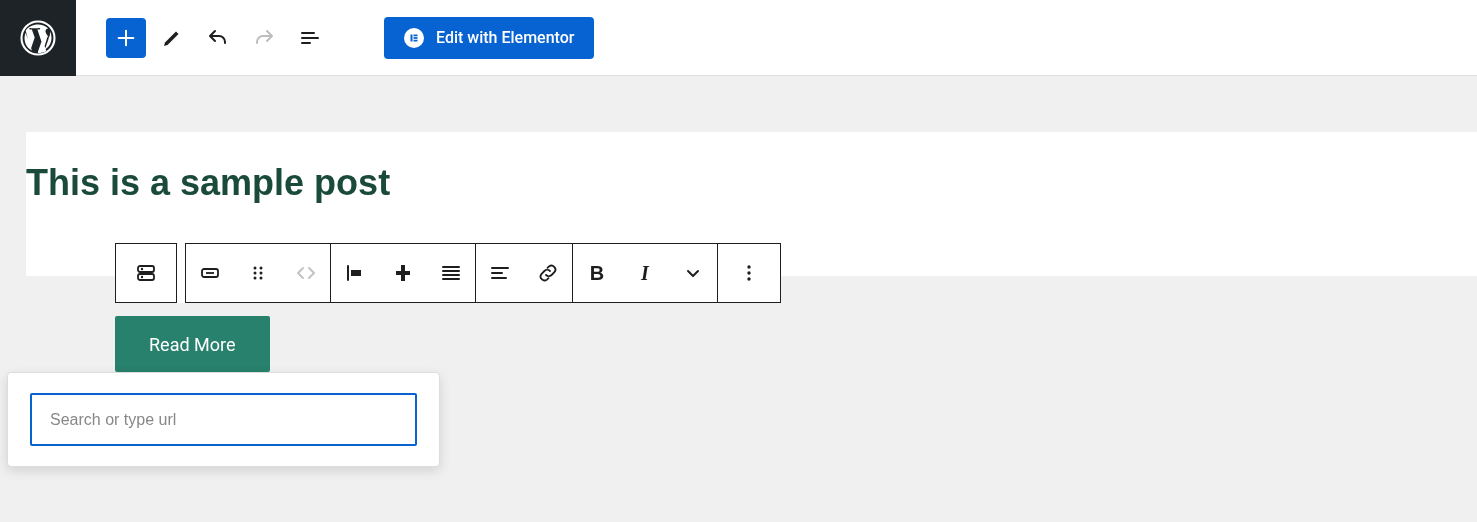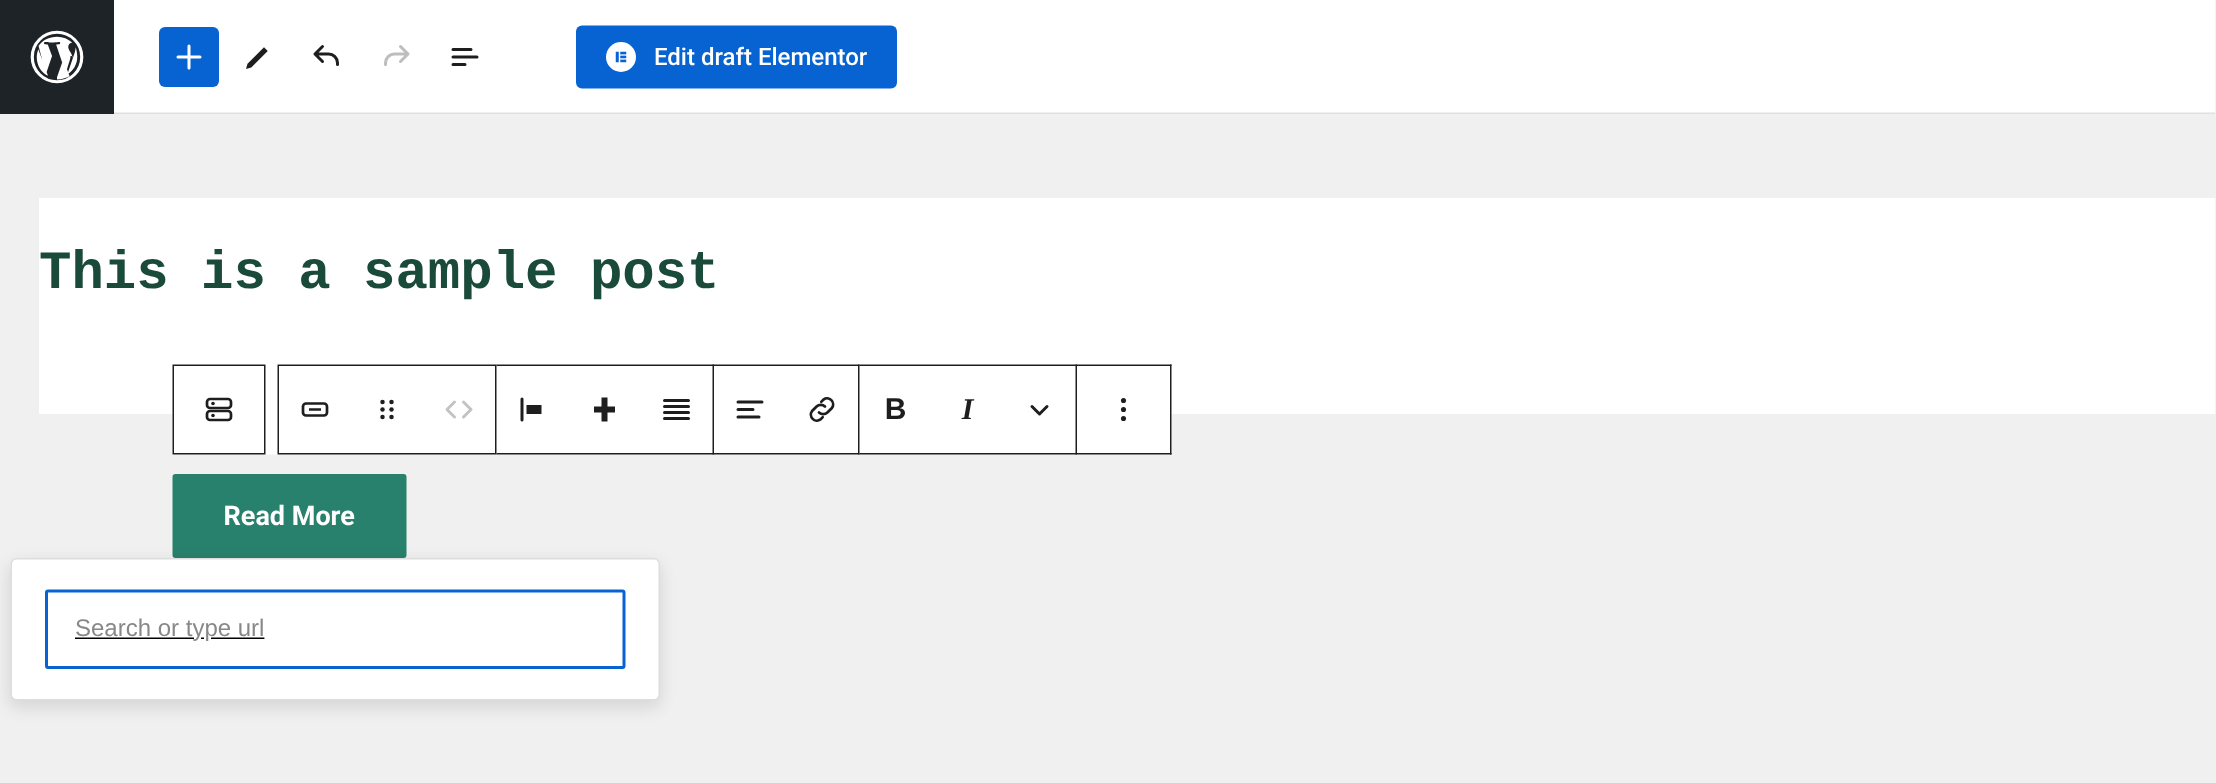--- a/index.html
+++ b/index.html
@@ -17,39 +17,39 @@
   .icon-btn.disabled { color:#bdbdbd; cursor:default; }
   .elementor-btn { margin-left:48px; background:#0763d1; color:#fff; height:42px; padding:0 20px; border-radius:4px; display:flex; align-items:center; gap:12px; font-size:16px; font-weight:500; cursor:pointer; }
   .elementor-btn .e-icon { width:20px; height:20px; border-radius:50%; background:#fff; display:flex; align-items:center; justify-content:center; color:#0763d1; }
   .toolbar-right { margin-left:auto; display:flex; align-items:center; padding-right:18px; gap:22px; }
   .save-draft { color:#0763d1; font-size:16px; cursor:pointer; }
   .preview-btn { width:36px; height:36px; display:flex; align-items:center; justify-content:center; cursor:pointer; }
   
   
   .canvas-wrap { position:relative; }
   .page { position:absolute; left:26px; right:0; top:56px; bottom:-200px; background:#fff; }
-  .post-title { font-family: Liberation Mono, monospace; font-weight:700; font-size:36px; color:#1a4a3a; padding-top:30px; }
+  .post-title { font-family: Liberation Sans, sans-serif; font-weight:700; font-size:36px; color:#1a4a3a; padding-top:30px; }
   .peek-text { position:absolute; left:176px; top:182px; font-size:16px; color:#3858a0; }
   
   
   .block-toolbar { position:absolute; left:115px; top:167px; display:flex; height:60px; background:#fff; }
   .tb-group { border:1px solid #1e1e1e; display:flex; align-items:center; }
   .tb-group + .tb-group { border-left:none; }
   .tb-solo { border:1px solid #1e1e1e; display:flex; align-items:center; margin-right:8px; }
   .tb-btn { width:48px; height:100%; display:flex; align-items:center; justify-content:center; cursor:pointer; color:#1e1e1e; }
   .tb-btn.disabled { color:#c3c3c3; cursor:default; }
   .tb-btn svg { width:24px; height:24px; }
   .bold-letter { font-weight:700; font-size:20px; font-family:"Segoe UI",sans-serif; }
   .italic-letter { font-style:italic; font-size:20px; font-family:Georgia,serif; font-weight:600; }
   
   
-  .read-more { position:absolute; left:115px; top:240px; background:#28816c; color:#fff; height:56px; padding:0 34px; display:flex; align-items:center; font-size:18px; font-weight:700; border-radius:2px; cursor:pointer; }
-  
-  
-  .link-popover { position:absolute; left:7px; top:296px; width:433px; height:95px; background:#fff; border:1px solid #ddd; border-radius:4px; box-shadow:0 4px 12px rgba(0,0,0,0.12); display:flex; align-items:center; padding:0 22px;text-decoration:underline; }
+  .read-more { position:absolute; left:115px; top:240px; background:#28816c; color:#fff; height:56px; padding:0 34px; display:flex; align-items:center; font-size:18px; font-weight:400; border-radius:2px; cursor:pointer; }
+  
+  
+  .link-popover { position:absolute; left:7px; top:296px; width:433px; height:95px; background:#fff; border:1px solid #ddd; border-radius:4px; box-shadow:0 4px 12px rgba(0,0,0,0.12); display:flex; align-items:center; padding:0 22px; }
   .link-input { width:100%; height:53px; border:2px solid #0763d1; border-radius:2px; padding:0 18px; font-size:16px; color:#555; outline:none; }
   .link-input::placeholder { color:#888; }
 </style>
 </head>
 <body>
 
 <div class="topbar">
   <div class="wp-logo">
     <svg viewBox="0 0 24 24">
         <circle cx="12" cy="12" r="11" fill="none" stroke="#fff" stroke-width="1.4"></circle>
@@ -84,21 +84,21 @@
     </div>
     <div class="elementor-btn">
       <span class="e-icon">
         <svg viewBox="0 0 24 24" width="12" height="12">
             <rect x="5" y="5" width="4" height="14" fill="#0763d1"></rect>
             <rect x="11" y="5" width="8" height="3.5" fill="#0763d1"></rect>
             <rect x="11" y="10.2" width="8" height="3.5" fill="#0763d1"></rect>
             <rect x="11" y="15.5" width="8" height="3.5" fill="#0763d1"></rect>
           </svg>
       </span>
-      <span>Edit draft Elementor</span>
+      <span>Edit with Elementor</span>
     </div>
   </div>
 </div>
 
 <div class="canvas-wrap">
   <div class="page">
     <h1 class="post-title">This is a sample post</h1>
   </div>
   <span class="peek-text">te</span>
 

